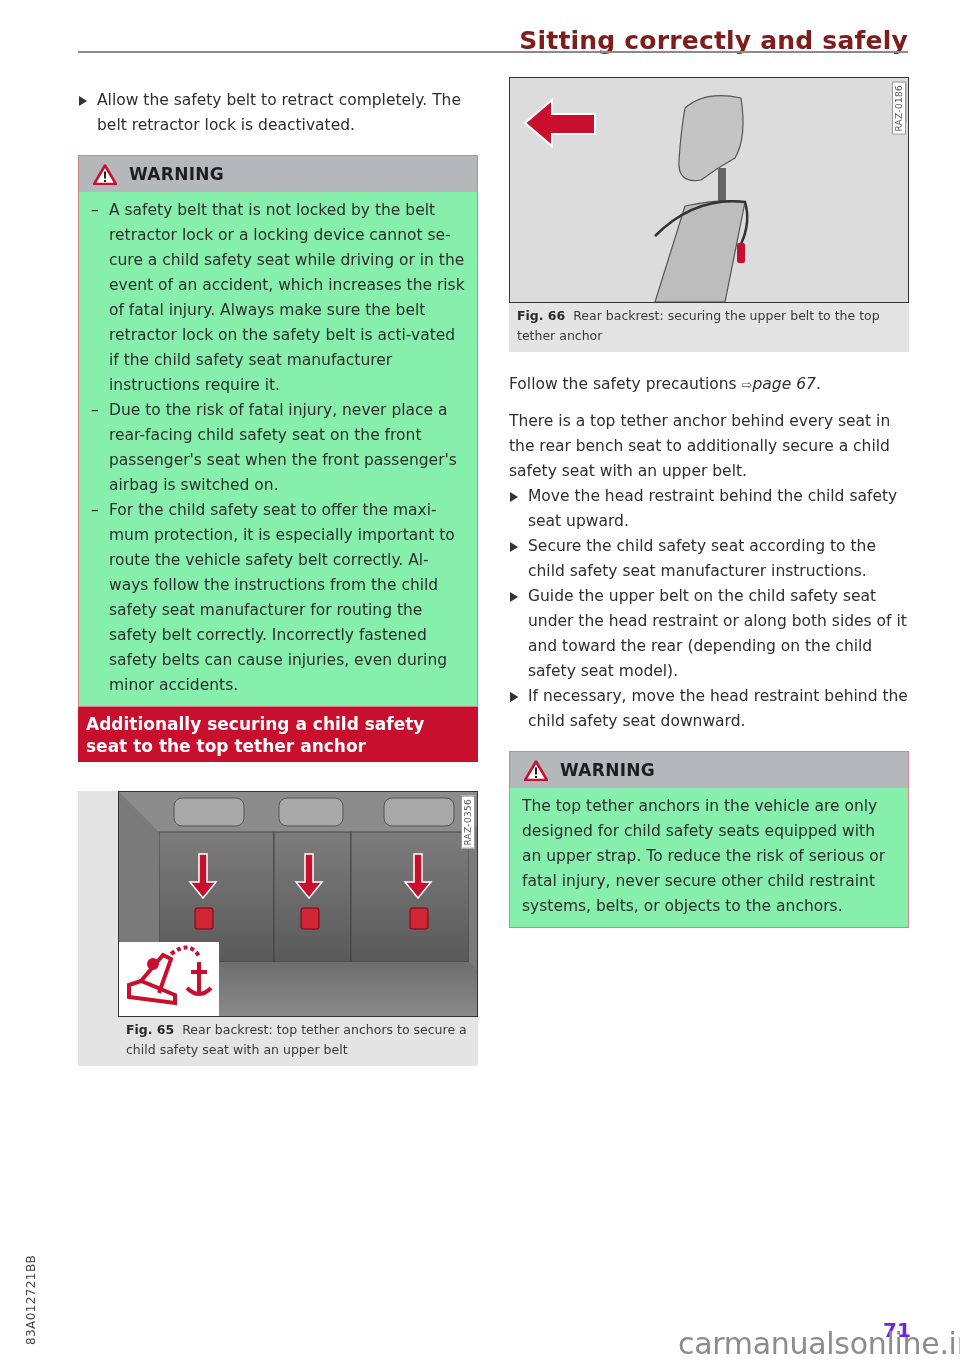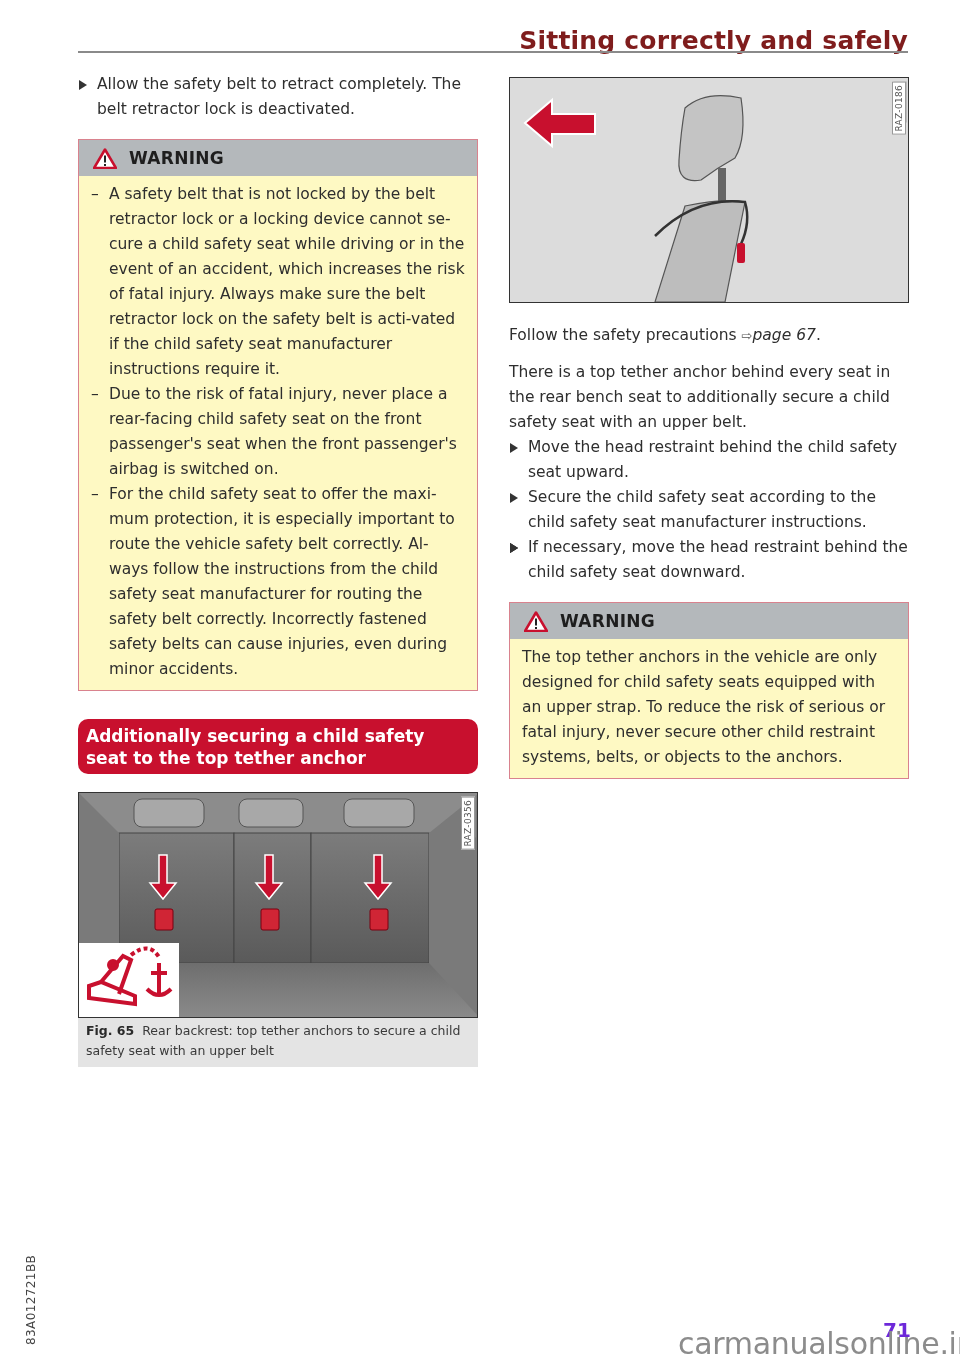--- a/index.html
+++ b/index.html
@@ -10,21 +10,21 @@
 
   .col { position:absolute; }
   .left { left:78px; width:400px; }
   .right { left:509px; width:400px; }
 
   p, .step { margin:0; font-size:15.5px; line-height:25px; color:#2e2e2e; }
   .step { position:relative; padding-left:19px; }
   .step .tri { position:absolute; left:1px; top:8px; width:0; height:0;
                border-top:5px solid transparent; border-bottom:5px solid transparent; border-left:8px solid #333; }
 
-  .warning { border:1.5px solid #d9828e; background:#fef9c3; }
+  .warning { border:1.5px solid #d9828e; background:#86efac; }
   .warning .wh { background:#b4b8bb; height:36px; display:flex; align-items:center; padding-left:14px; }
   .warning .wh .wt { font-size:17px; font-weight:bold; color:#1e1e1e; margin-left:12px; letter-spacing:0.3px; }
   .warning .wb { padding:6px 10px 8px 12px; }
   .dash { position:relative; padding-left:18px; font-size:15.5px; line-height:25px; color:#2e2e2e; }
   .dash .d { position:absolute; left:0; top:0; }
 
   .section-bar { background:#c8102e; color:#ffffff; font-weight:bold; font-size:17px; line-height:22px; padding:6px 8px 5px 8px; }
 
   .figure { background:#e4e4e4; }
   .fig-img { position:relative; border:1px solid #333; overflow:hidden; }
@@ -40,21 +40,21 @@
                font-size:12px; color:#444; letter-spacing:0.4px; white-space:nowrap; }
   .page-num { position:absolute; left:883px; top:1318px; font-size:20px; font-weight:bold; color:#6d28d9; }
   .watermark { position:absolute; left:678px; top:1326px; font-size:30px; color:#8c8c8c; letter-spacing:-0.3px; }
 </style>
 </head>
 <body>
 
 <div class="header-title">Sitting correctly and safely</div>
 <div class="header-rule"></div>
 
-<div class="col left" style="top:72px;">
+<div class="col left" style="top:88px;">
   <div class="step">
     <span class="tri"></span>
     <span>Allow the safety belt to retract completely. The belt retractor lock is deactivated.</span>
   </div>
 
   <div class="warning" style="margin-top:17px;">
     <div class="wh">
       <svg width="24" height="21" viewBox="0 0 24 21">
         <polygon points="12,1.5 23,20 1,20" fill="#fff" stroke="#c8102e" stroke-width="2.6" stroke-linejoin="round"></polygon>
         <rect x="11" y="7.5" width="2" height="7" fill="#222"></rect>
@@ -62,23 +62,23 @@
       </svg>
       <span class="wt">WARNING</span>
     </div>
     <div class="wb">
       <div class="dash"><span class="d">–</span><span>A safety belt that is not locked by the belt retractor lock or a locking device cannot se-cure a child safety seat while driving or in the event of an accident, which increases the risk of fatal injury. Always make sure the belt retractor lock on the safety belt is acti-vated if the child safety seat manufacturer instructions require it.</span></div>
       <div class="dash"><span class="d">–</span><span>Due to the risk of fatal injury, never place a rear-facing child safety seat on the front passenger's seat when the front passenger's airbag is switched on.</span></div>
       <div class="dash"><span class="d">–</span><span>For the child safety seat to offer the maxi-mum protection, it is especially important to route the vehicle safety belt correctly. Al-ways follow the instructions from the child safety seat manufacturer for routing the safety belt correctly. Incorrectly fastened safety belts can cause injuries, even during minor accidents.</span></div>
     </div>
   </div>
 
-  <div class="section-bar" style="margin-top:28px;border-radius:10px;">Additionally securing a child safety seat to the top tether anchor</div>
+  <div class="section-bar" style="">Additionally securing a child safety seat to the top tether anchor</div>
 
-  <div class="figure" style="margin-top:18px;">
+  <div class="figure" style="margin-top:29px;padding-left:40px;">
     <div class="fig-img" style="height:224px;">
       <svg width="400" height="224" viewBox="0 0 400 224">
         <defs>
           <linearGradient id="g1" x1="0" y1="0" x2="0" y2="1">
               <stop offset="0" stop-color="#7c7c7c"></stop>
               <stop offset="1" stop-color="#5a5a5a"></stop>
             </linearGradient>
           <linearGradient id="g2" x1="0" y1="0" x2="0" y2="1">
               <stop offset="0" stop-color="#6e6e6e"></stop>
               <stop offset="1" stop-color="#8a8a8a"></stop>
@@ -136,33 +136,37 @@
         <polygon points="15,45 42,22 42,36 85,36 85,56 42,56 42,68" fill="#c8102e" stroke="#fff" stroke-width="2"></polygon>
         <path d="M175,30 q20,-18 56,-10 q6,40 -6,60 q-18,10 -34,22 q-24,4 -22,-20 q2,-30 6,-52 z" fill="#c4c4c4" stroke="#555" stroke-width="1.2"></path>
         <rect x="208" y="90" width="8" height="36" fill="#666"></rect>
         <path d="M175,128 q40,-8 60,-4 l-20,100 l-70,0 z" fill="#bdbdbd" stroke="#555" stroke-width="1.2"></path>
         <path d="M145,158 q40,-40 90,-34 q6,20 -4,42" fill="none" stroke="#333" stroke-width="2.5"></path>
         <rect x="227" y="165" width="8" height="20" rx="2" fill="#c8102e"></rect>
         <rect x="384" y="4" width="12" height="40" fill="#fff" stroke="#999"></rect>
       </svg>
       <span class="raz">RAZ-0186</span>
     </div>
+    <div class="fig-caption">
+      <b>Fig. 66</b>&nbsp;
+      <span>Rear backrest: securing the upper belt to the top tether anchor</span>
+    </div>
   </div>
 
   <p style="margin-top:20px;">
     <span>Follow the safety precautions</span>
     <span class="xref-arrow">⇨</span><span class="italic">page 67</span><span>.</span>
   </p>
 
   <p style="margin-top:12px;">There is a top tether anchor behind every seat in the rear bench seat to additionally secure a child safety seat with an upper belt.</p>
 
   <div style="margin-top:0;">
     <div class="step"><span class="tri"></span><span>Move the head restraint behind the child safety seat upward.</span></div>
     <div class="step"><span class="tri"></span><span>Secure the child safety seat according to the child safety seat manufacturer instructions.</span></div>
-    <div class="step"><span class="tri"></span></div>
+    <div class="step"><span class="tri"></span><span>Guide the upper belt on the child safety seat under the head restraint or along both sides of it and toward the rear (depending on the child safety seat model).</span></div>
     <div class="step"><span class="tri"></span></div>
     <div class="step"><span class="tri"></span><span>If necessary, move the head restraint behind the child safety seat downward.</span></div>
   </div>
 
   <div class="warning" style="margin-top:17px;">
     <div class="wh">
       <svg width="24" height="21" viewBox="0 0 24 21">
         <polygon points="12,1.5 23,20 1,20" fill="#fff" stroke="#c8102e" stroke-width="2.6" stroke-linejoin="round"></polygon>
         <rect x="11" y="7.5" width="2" height="7" fill="#222"></rect>
           <rect x="11" y="16" width="2" height="2" fill="#222"></rect>

